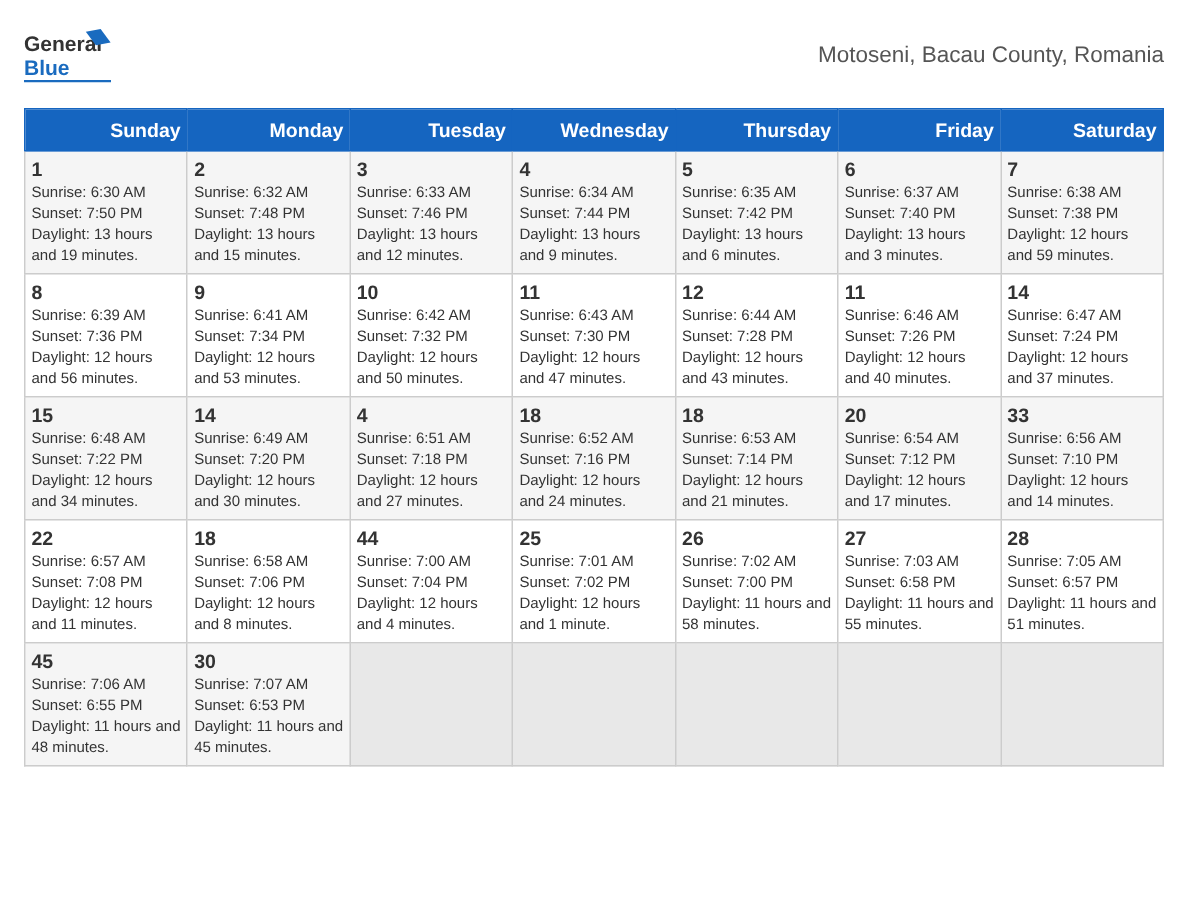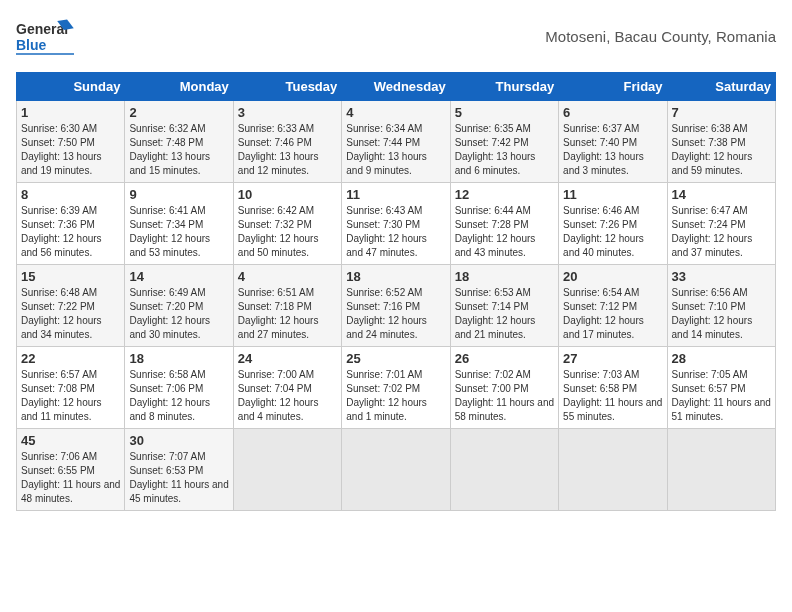--- a/index.html
+++ b/index.html
@@ -205,21 +205,21 @@
       <tr>
         <td>
           <span class="day-num">22</span>
 <div class="day-info">Sunrise: 6:57 AM<br>Sunset: 7:08 PM<br>Daylight: 12 hours and 11 minutes.</div>
         </td>
         <td>
           <span class="day-num">18</span>
 <div class="day-info">Sunrise: 6:58 AM<br>Sunset: 7:06 PM<br>Daylight: 12 hours and 8 minutes.</div>
         </td>
         <td>
-          <span class="day-num">24</span>
+          <span class="day-num">44</span>
 <div class="day-info">Sunrise: 7:00 AM<br>Sunset: 7:04 PM<br>Daylight: 12 hours and 4 minutes.</div>
         </td>
         <td>
           <span class="day-num">25</span>
 <div class="day-info">Sunrise: 7:01 AM<br>Sunset: 7:02 PM<br>Daylight: 12 hours and 1 minute.</div>
         </td>
         <td>
           <span class="day-num">26</span>
 <div class="day-info">Sunrise: 7:02 AM<br>Sunset: 7:00 PM<br>Daylight: 11 hours and 58 minutes.</div>
         </td>

